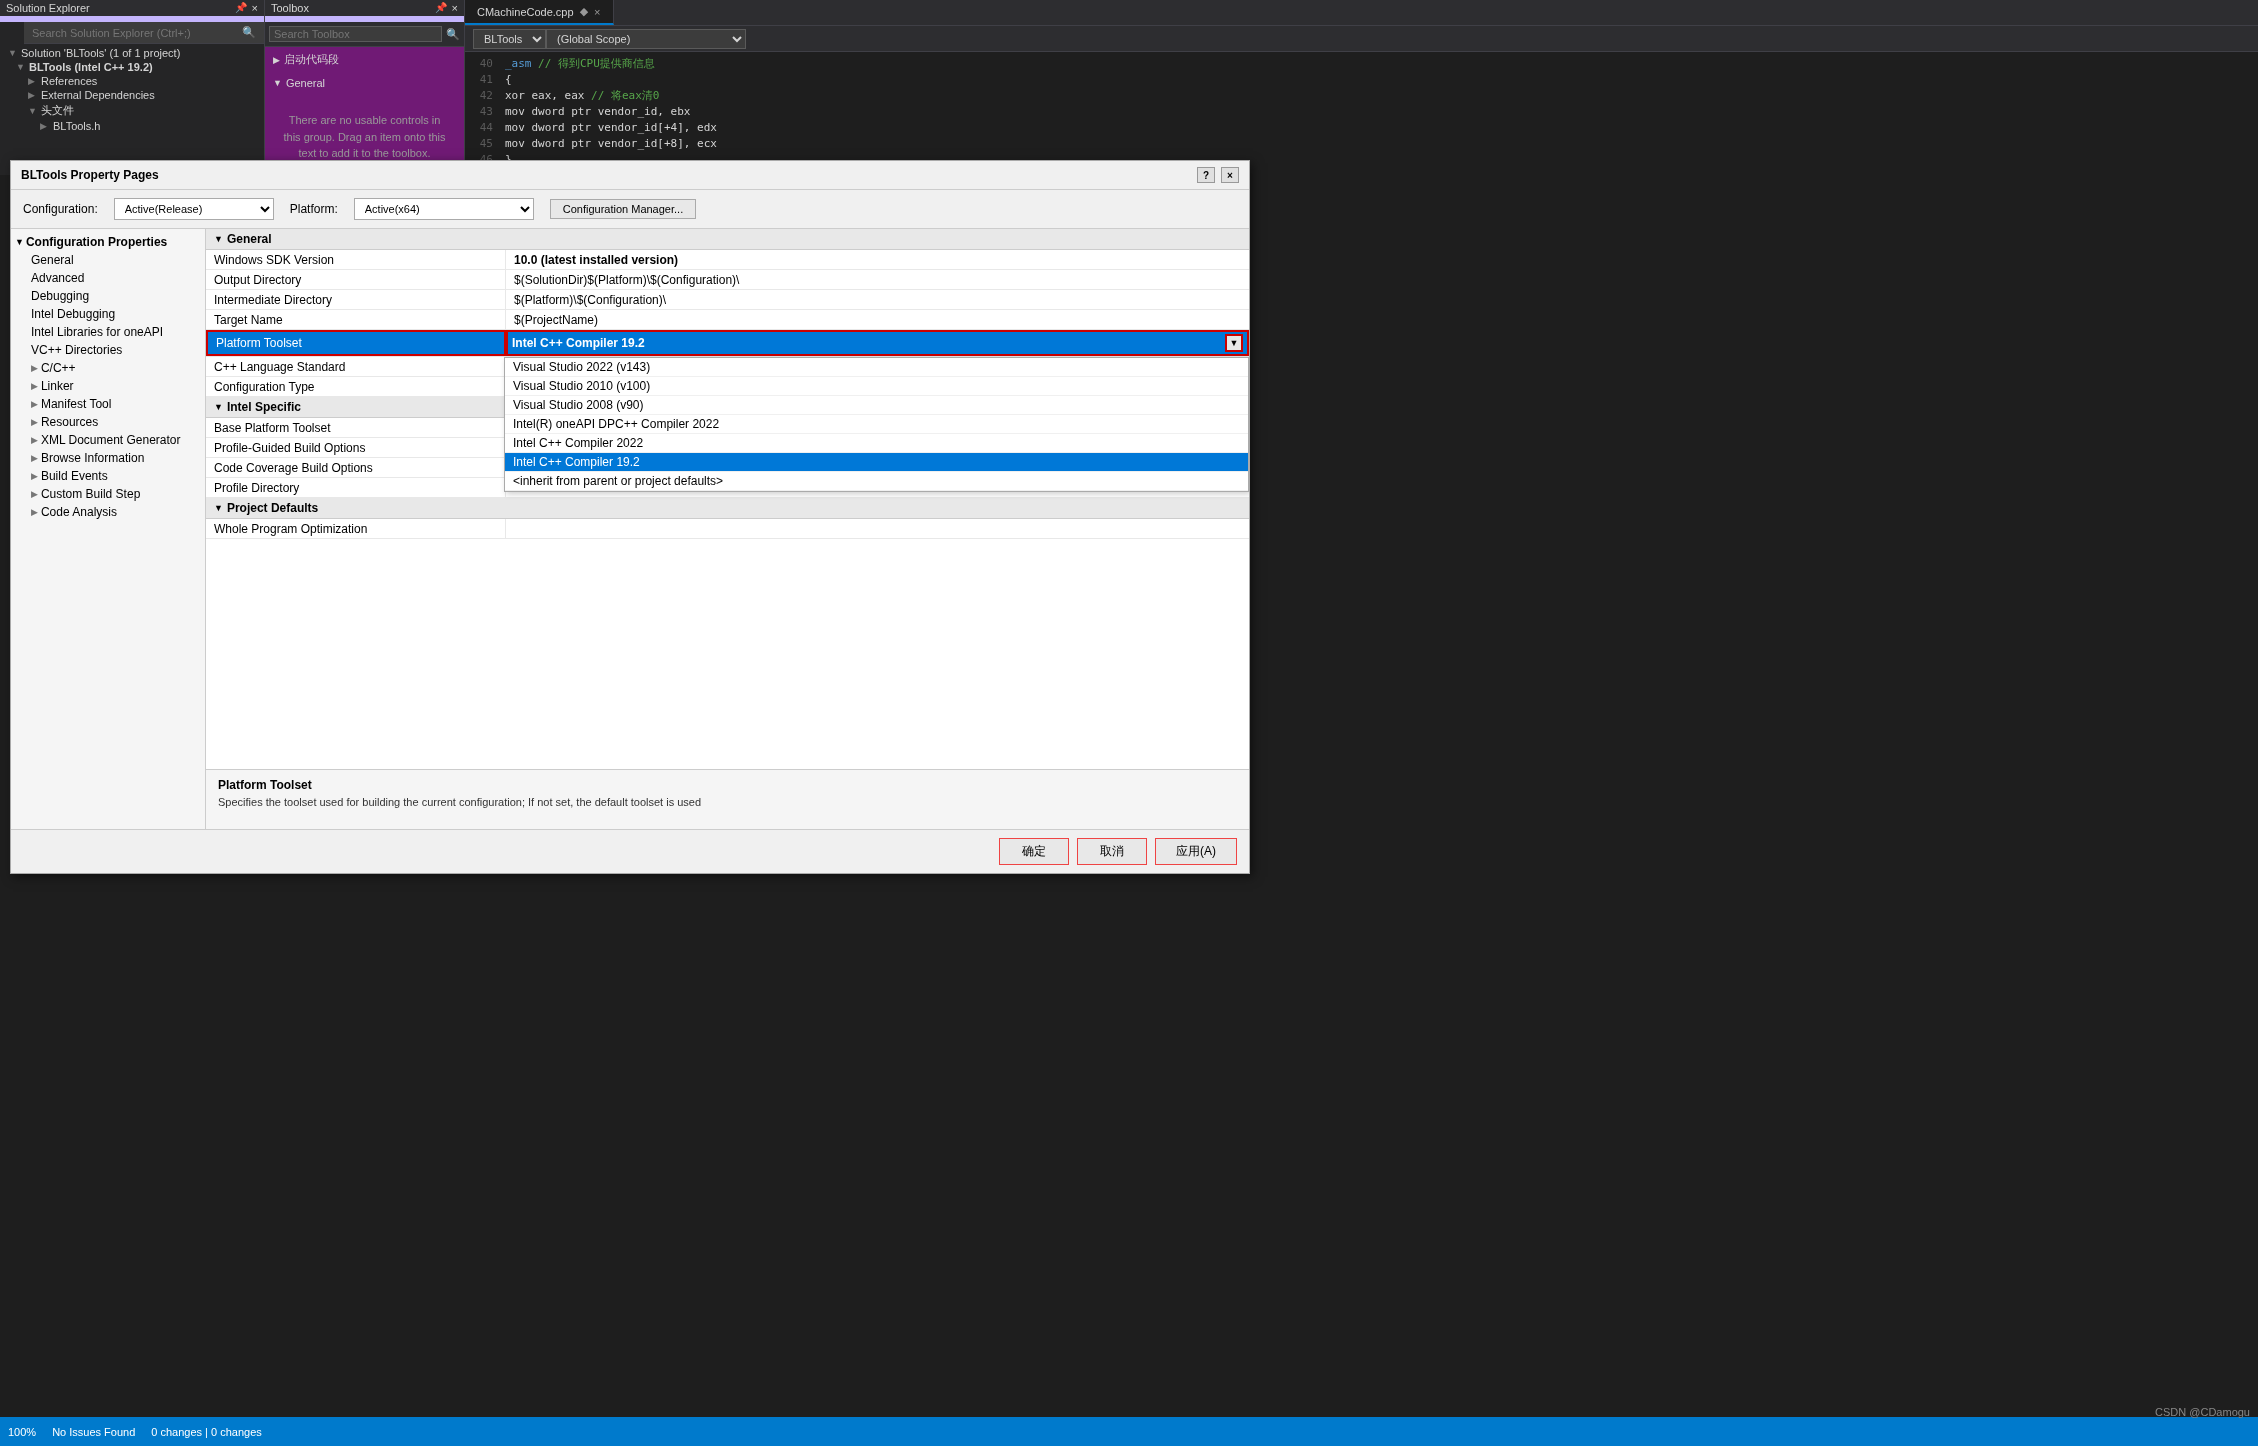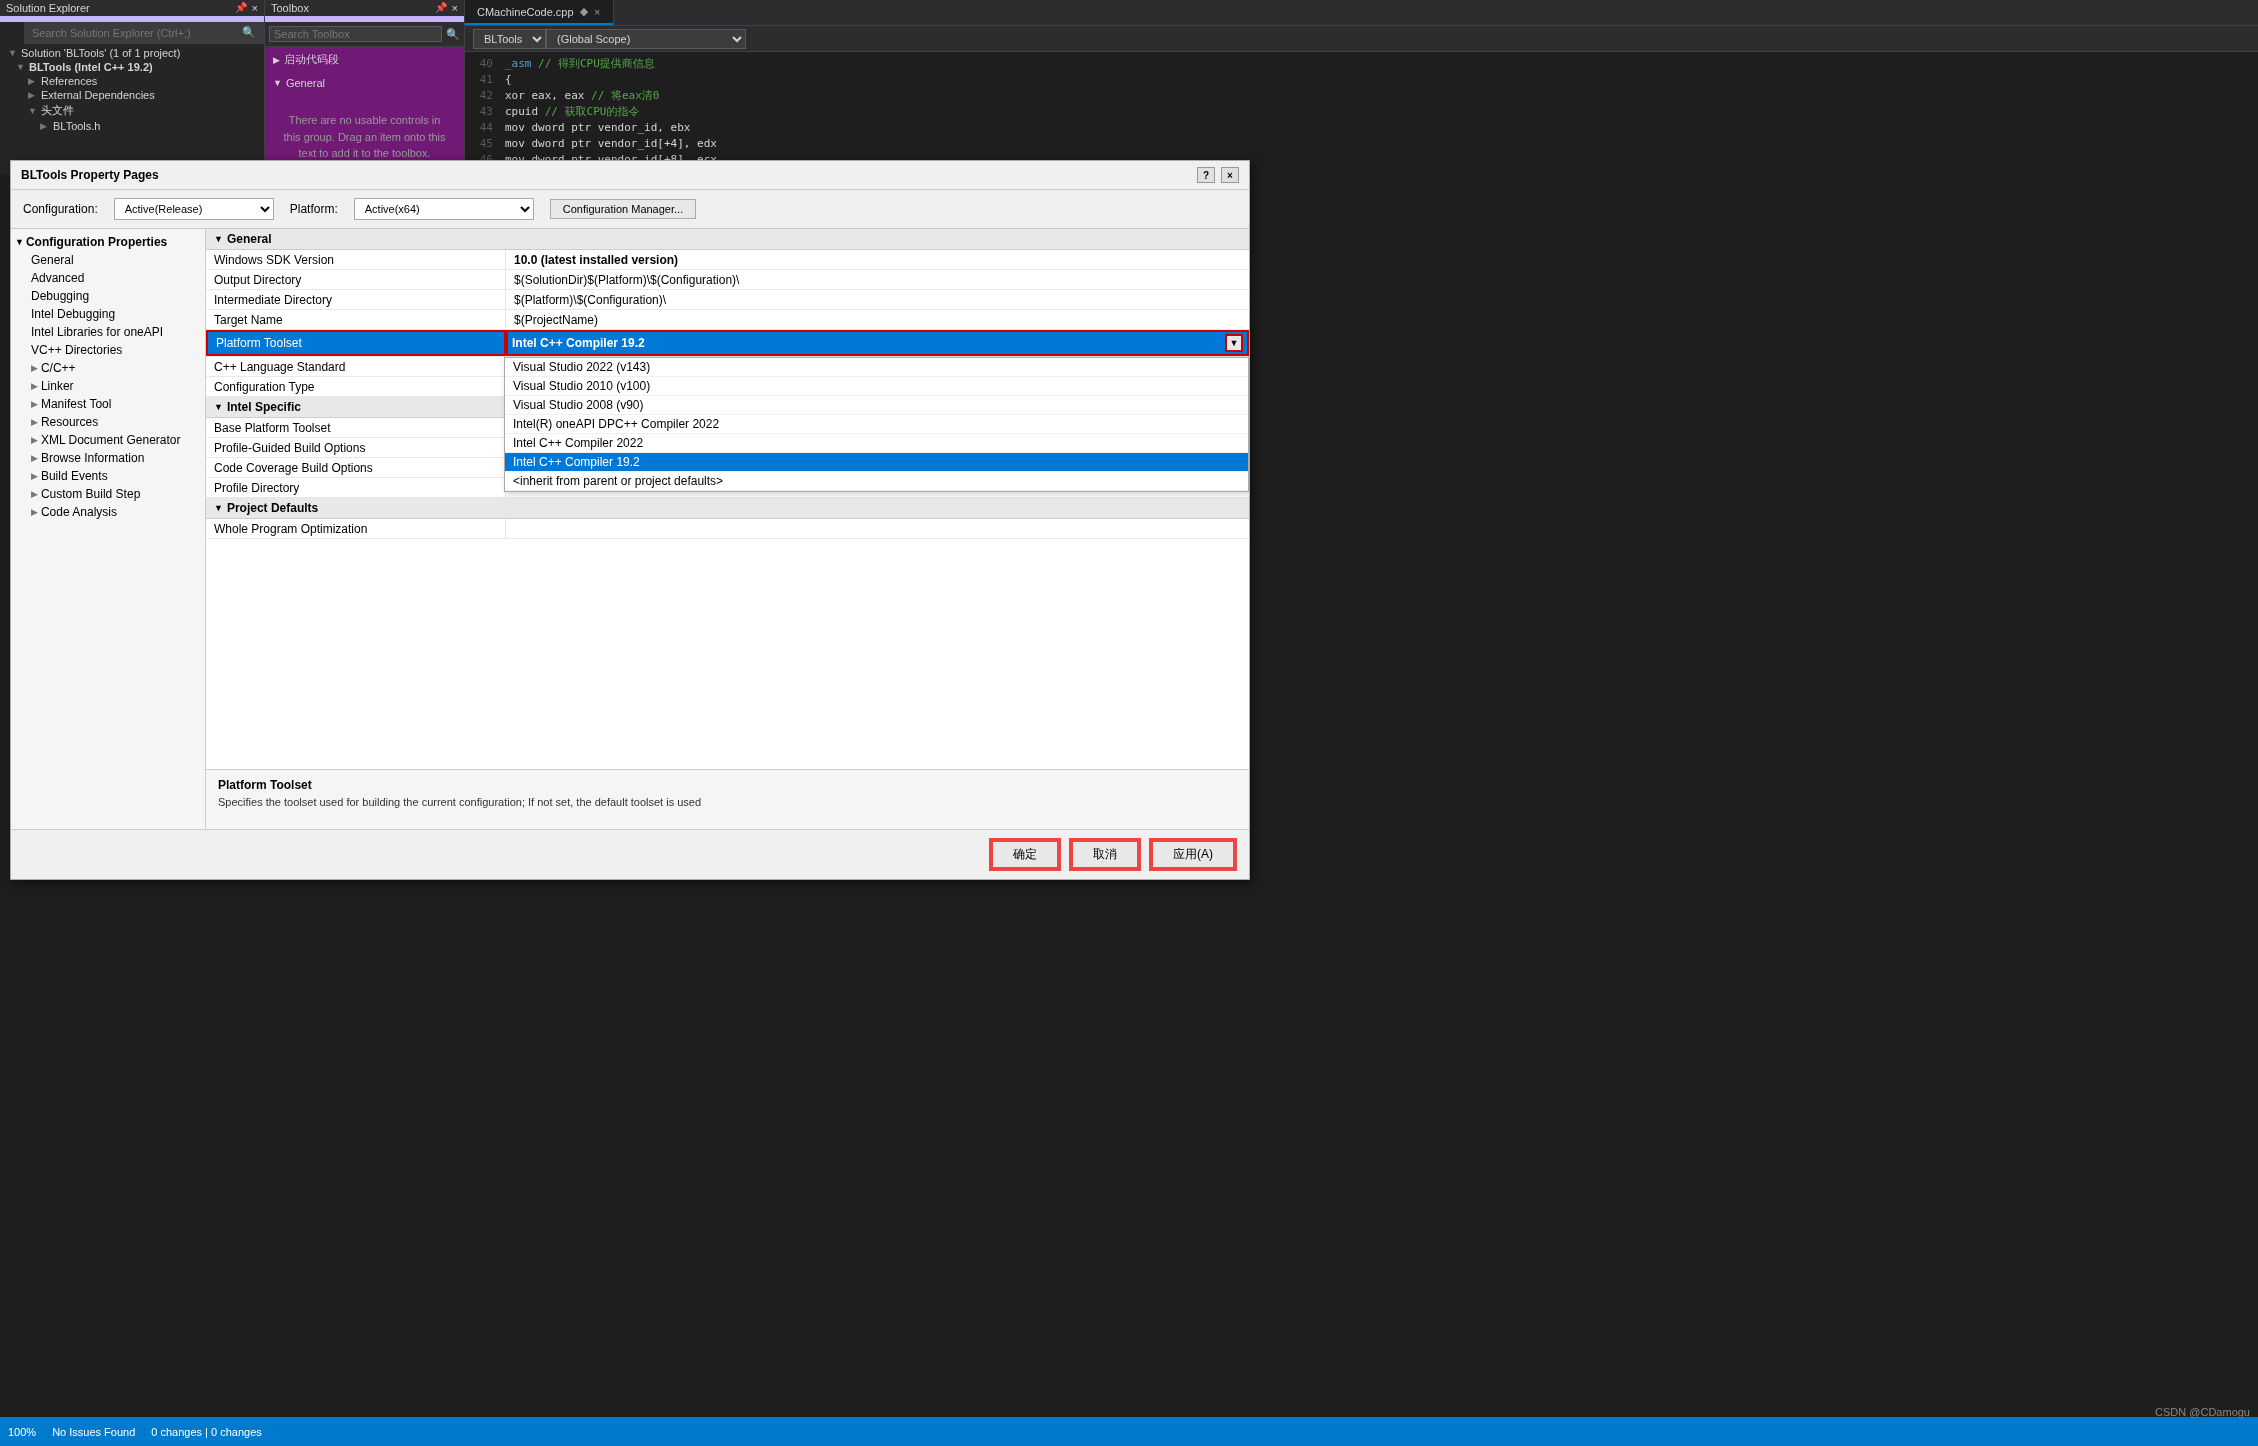--- a/index.html
+++ b/index.html
@@ -422,21 +422,21 @@
       background: #f0f0f0;
       border-top: 1px solid #ccc;
       padding: 8px 12px;
       display: flex;
       justify-content: flex-end;
       gap: 8px;
     }
 
     .dialog-btn {
       background: #e8e8e8;
-      border: 4px solid #ef4444;
+      border: 1px solid #ef4444;
       font-size: 12px;
       padding: 4px 20px;
       cursor: pointer;
       min-width: 70px;
     }
 
     
     .status-bar {
       position: fixed;
       bottom: 0;
@@ -565,21 +565,20 @@
           <div>43</div>
           <div>44</div>
           <div>45</div>
           <div>46</div>
           <div>47</div>
         </div>
         <div class="code-content">
           <div><span style="color:#569cd6;">    _asm</span><span style="color:#57a64a;">    // 得到CPU提供商信息</span></div>
           <div>    {</div>
           <div><span>        xor eax, eax</span><span style="color:#57a64a;">    // 将eax清0</span></div>
-          <div><span>        cpuid</span><span style="color:#57a64a;">           // 获取CPU的指令</span></div>
           <div>        mov dword ptr vendor_id, ebx</div>
           <div>        mov dword ptr vendor_id[+4], edx</div>
           <div>        mov dword ptr vendor_id[+8], ecx</div>
           <div>    }</div>
         </div>
       </div>
     </div>
   </div>
 
   <div class="dialog-overlay">

